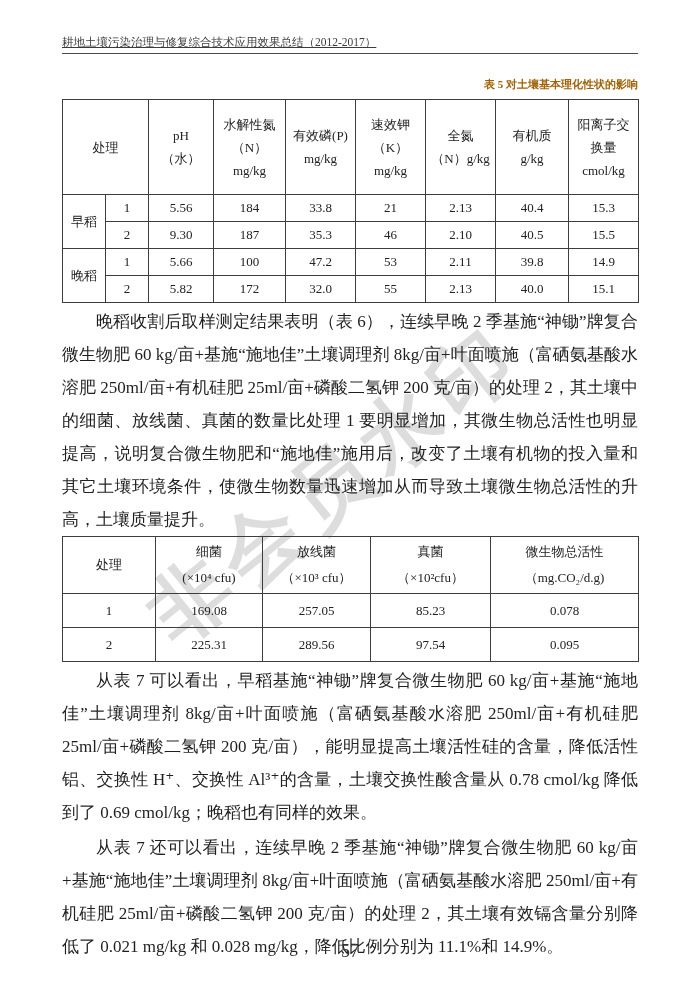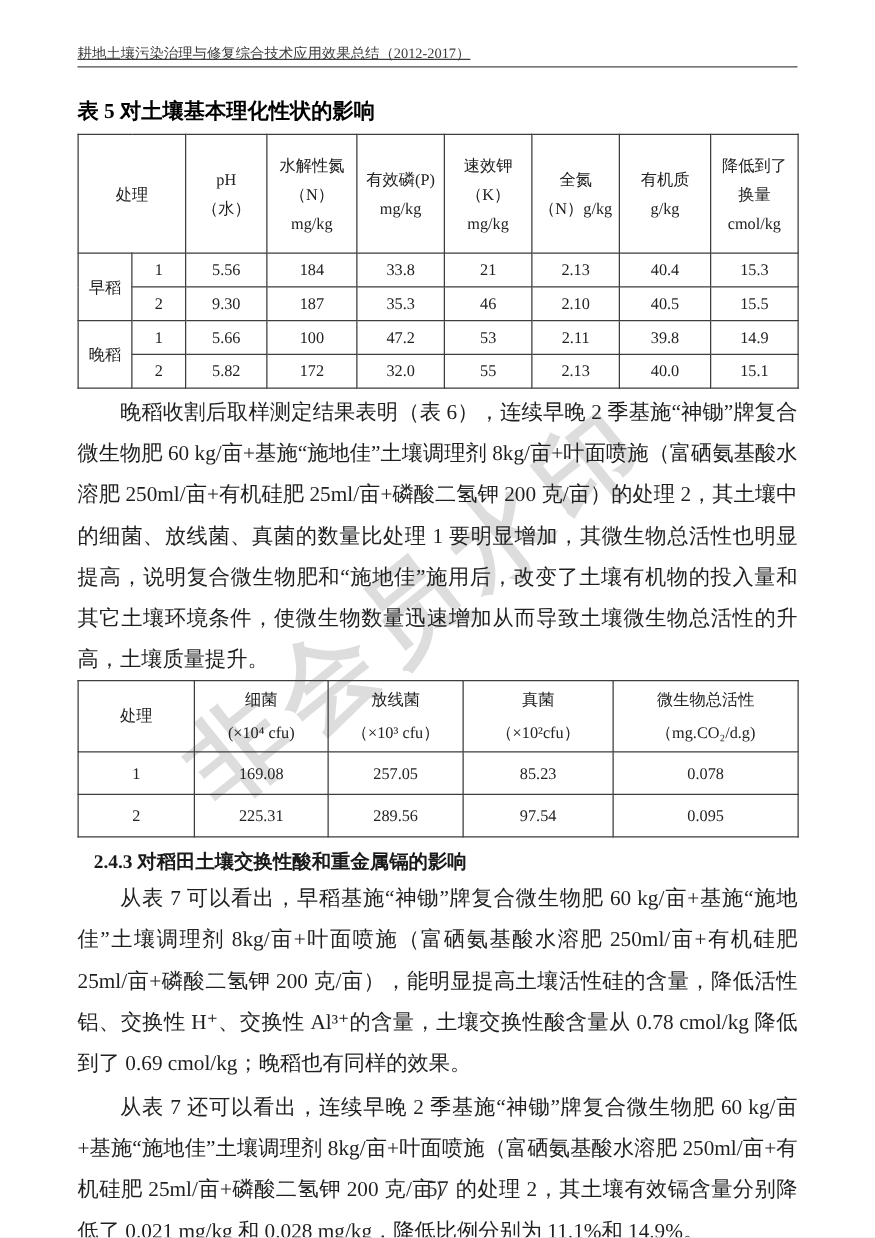--- a/index.html
+++ b/index.html
@@ -38,24 +38,24 @@
     padding-top: 35px;
     padding-bottom: 3px;
     border-bottom: 1.5px solid #4a4a4a;
     text-align: left;
     font-size: 11.5px;
     color: #3c3c3c;
     text-decoration: underline;
   }
   .table-title {
     margin: 23px 0 7px 0;
-    text-align: left;
+    text-align: right;
     font-weight: bold;
-    font-size: 17px;
-    color: #000000;
+    font-size: 11px;
+    color: #a16207;
   }
   .table-title.second { margin-top: 6px; margin-bottom: 6px; }
   table {
     width: 576px;
     border-collapse: collapse;
     table-layout: fixed;
   }
   td {
     border: 1px solid #3d3d3d;
     text-align: center;
@@ -130,21 +130,21 @@
 mg/kg</td>
         <td>有效磷(P)
 mg/kg</td>
         <td>速效钾
 （K）
 mg/kg</td>
         <td>全氮
 （N）g/kg</td>
         <td>有机质
 g/kg</td>
-        <td>降低到了
+        <td>阳离子交
 换量
 cmol/kg</td>
       </tr>
       <tr class="bd">
         <td rowspan="2">早稻</td>
         <td>1</td>
         <td>5.56</td>
         <td>184</td>
         <td>33.8</td>
         <td>21</td>
@@ -219,21 +219,20 @@
       <tr class="bd">
         <td>2</td>
         <td>225.31</td>
         <td>289.56</td>
         <td>97.54</td>
         <td>0.095</td>
       </tr>
     </tbody>
       </table>
 
-    <div class="section-heading">2.4.3  对稻田土壤交换性酸和重金属镉的影响</div>
     <p class="para">从表 7 可以看出，早稻基施“神锄”牌复合微生物肥 60 kg/亩+基施“施地佳”土壤调理剂 8kg/亩+叶面喷施（富硒氨基酸水溶肥 250ml/亩+有机硅肥 25ml/亩+磷酸二氢钾 200 克/亩），能明显提高土壤活性硅的含量，降低活性铝、交换性 H⁺、交换性 Al³⁺的含量，土壤交换性酸含量从 0.78 cmol/kg 降低到了 0.69 cmol/kg；晚稻也有同样的效果。</p>
     <p class="para">从表 7 还可以看出，连续早晚 2 季基施“神锄”牌复合微生物肥 60 kg/亩+基施“施地佳”土壤调理剂 8kg/亩+叶面喷施（富硒氨基酸水溶肥 250ml/亩+有机硅肥 25ml/亩+磷酸二氢钾 200 克/亩）的处理 2，其土壤有效镉含量分别降低了 0.021 mg/kg 和 0.028 mg/kg，降低比例分别为 11.1%和 14.9%。</p>
 
   </div>
 
   <div class="page-number">57</div>
 
 </div>
 
 </body></html>

